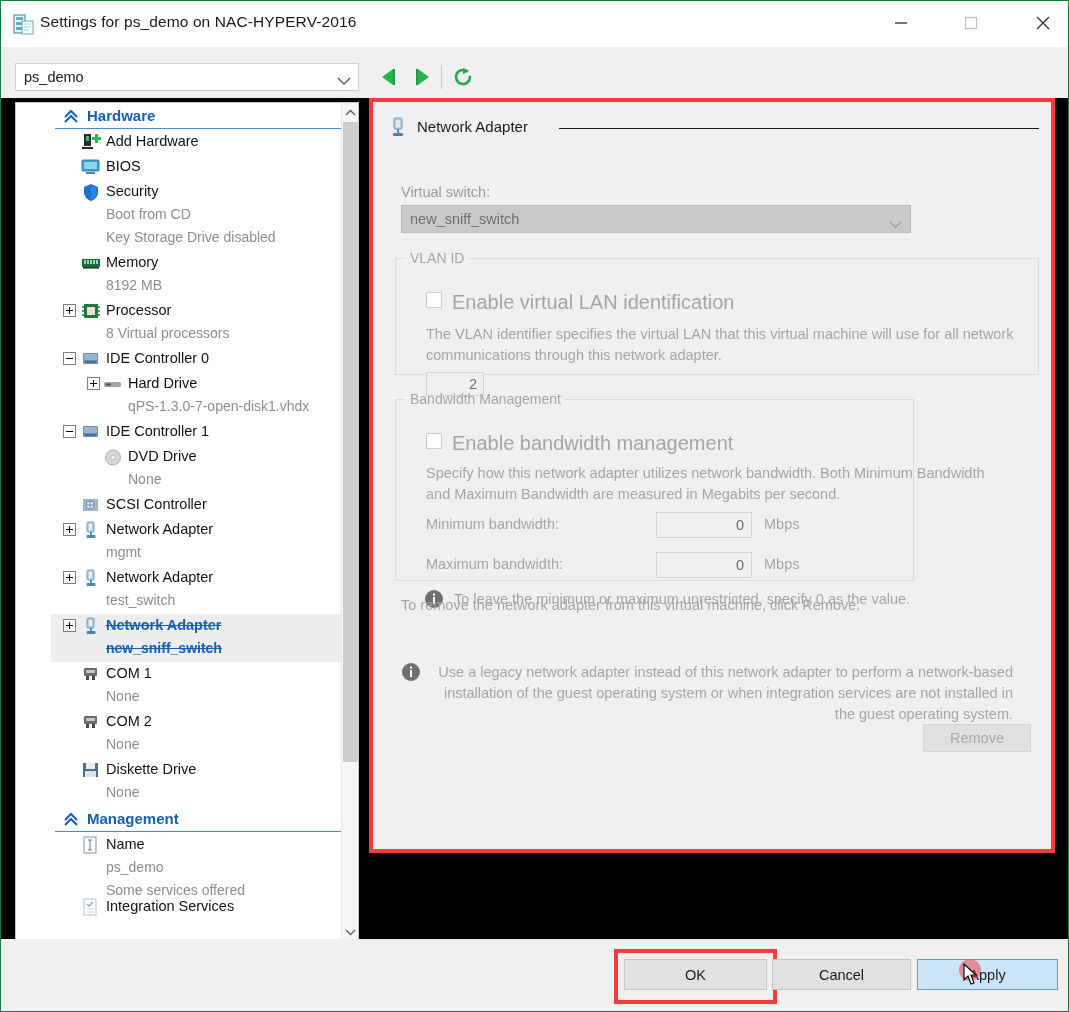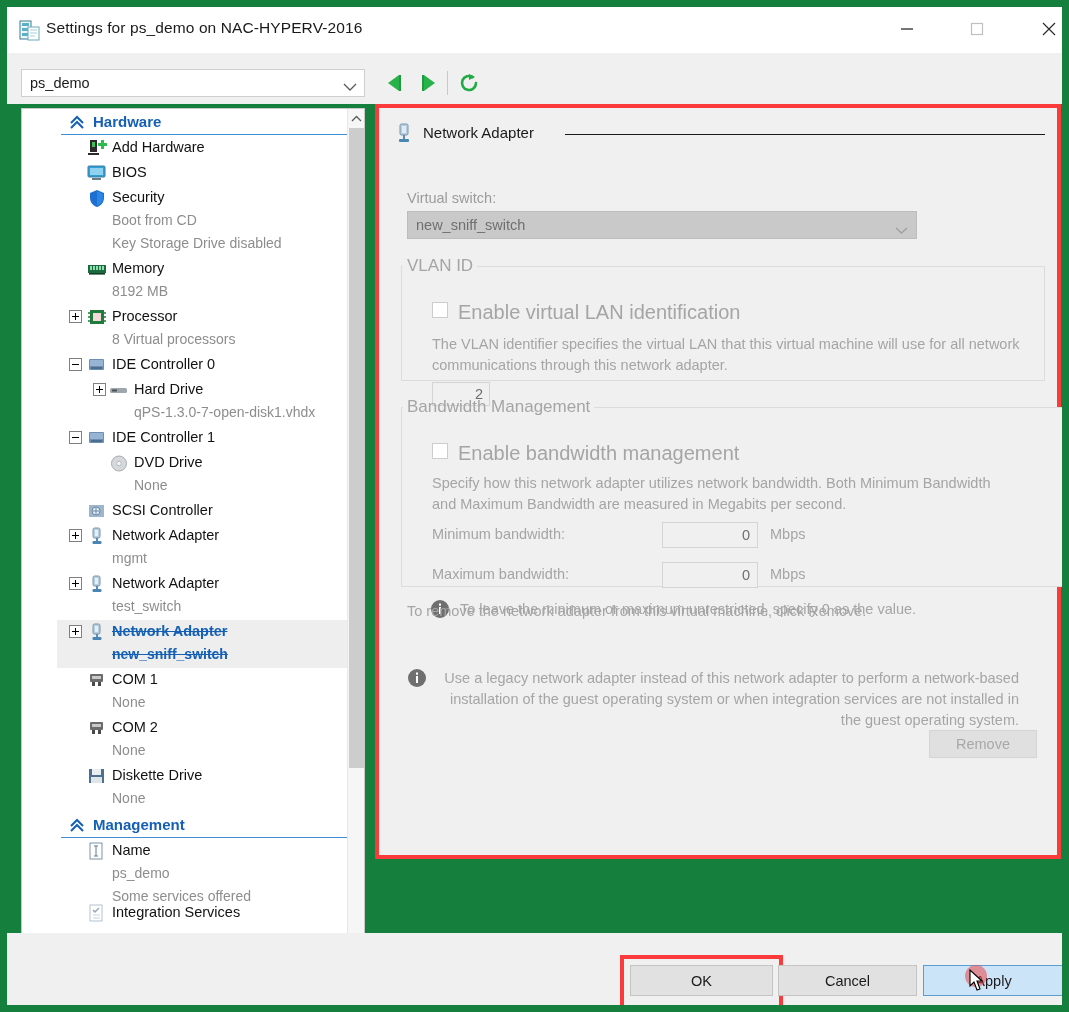--- a/index.html
+++ b/index.html
@@ -8,22 +8,22 @@
     margin: 0; padding: 0;
     width: 1069px; height: 1012px;
     overflow: hidden;
     background: #f0f0f0;
     font-family: "Liberation Sans", sans-serif;
     -webkit-font-smoothing: antialiased;
   }
   #window {
     position: relative;
     width: 1069px; height: 1012px;
-    background: #15803d;
-    border: 7px solid #15803d;
+    background: #000000;
+    border: 1px solid #15803d;
     overflow: hidden;
   }
 
   
   #titlebar {
     position: absolute; left: 0; top: 0;
     width: 1069px; height: 46px;
     background: #ffffff;
     border-bottom: 1px solid #ffffff;
   }
@@ -230,25 +230,25 @@
   }
   #vswitch-arrow { position: absolute; right: 8px; top: 9px; }
 
   fieldset.grp {
     position: absolute;
     margin: 0; padding: 0;
     border: 1px solid #dcdcdc;
     background: #f0f0f0;
   }
   fieldset.grp > legend {
-    margin-left: 1px; padding: 0 4px;
-    font-size: 17px; color: #a5a5a5;
+    margin-left: 10px; padding: 0 4px;
+    font-size: 14px; color: #a5a5a5;
   }
   #grp-vlan { left: 22px; top: 148px; width: 644px; height: 125px; }
-  #grp-bw   { left: 22px; top: 289px; width: 668px; height: 190px; }
+  #grp-bw   { left: 22px; top: 289px; width: 519px; height: 190px; }
 
   .chk-row { position: absolute; }
   .chkbox {
     position: absolute; left: 0; top: 0;
     width: 16px; height: 16px;
     background: #ffffff; border: 1px solid #cdcdcd;
     cursor: default;
   }
   .chk-label {
     position: absolute; left: 26px; top: -1px;

